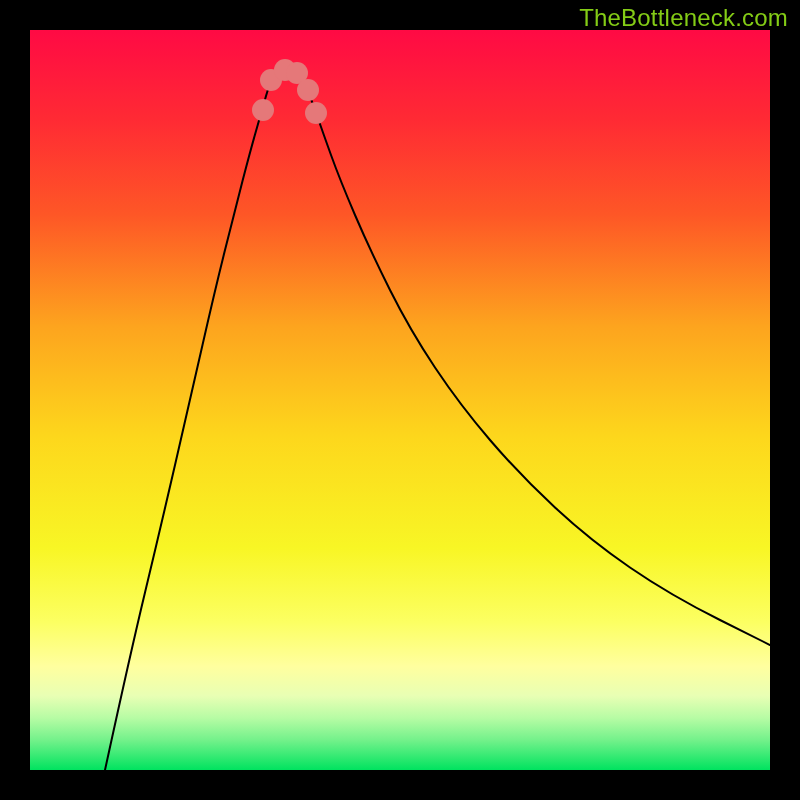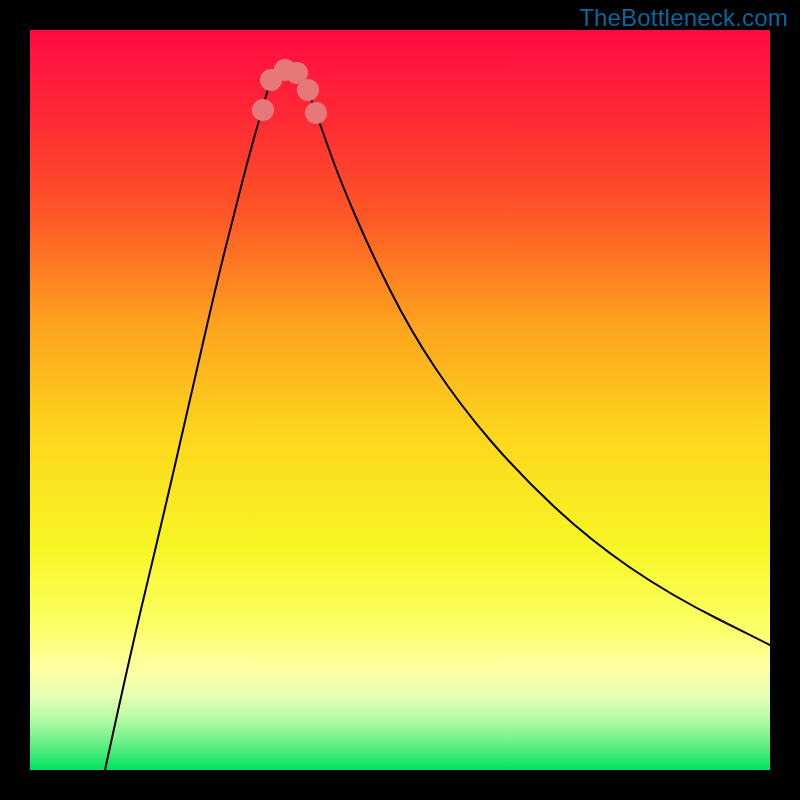--- a/index.html
+++ b/index.html
@@ -18,21 +18,21 @@
     height: 740px;
     overflow: hidden;
   }
   .watermark {
     position: absolute;
     top: 4px;
     right: 12px;
     font-family: Arial, Helvetica, sans-serif;
     font-size: 24px;
     font-weight: 500;
-    color: #0369a1;
+    color: #84cc16;
     letter-spacing: 0.2px;
     z-index: 10;
   }
   svg {
     display: block;
   }
 </style>
 </head>
 <body>
 

